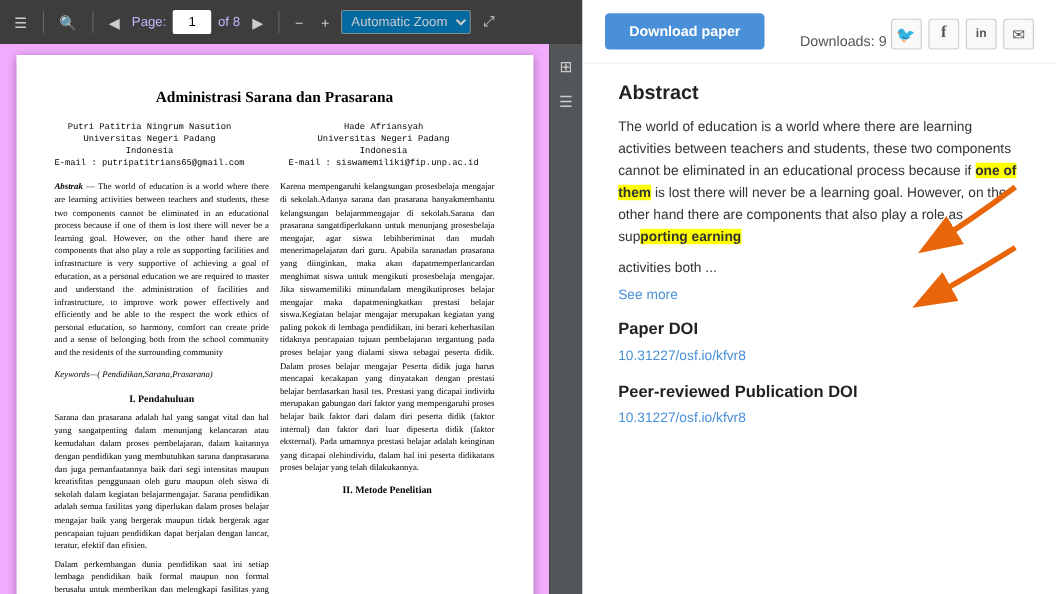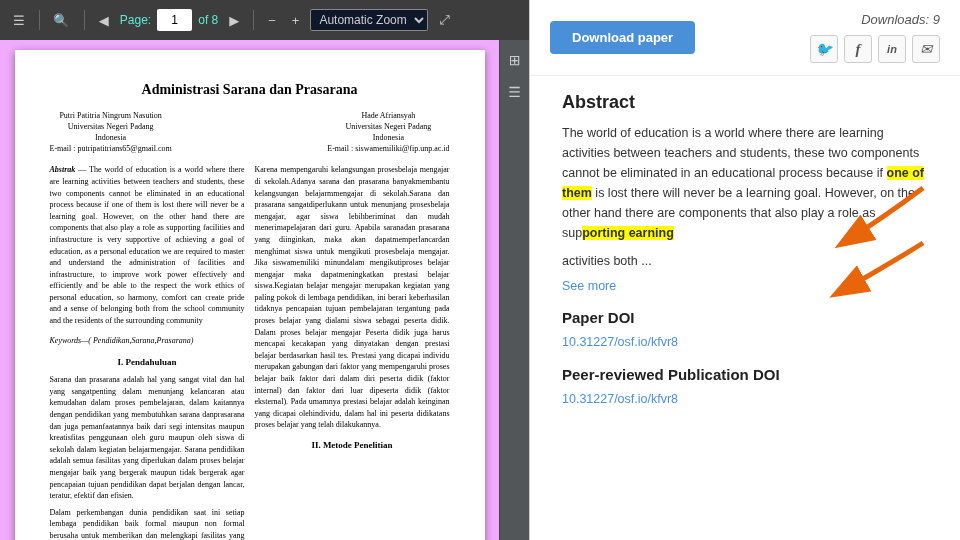--- a/index.html
+++ b/index.html
@@ -38,36 +38,36 @@
     }
 
     .toolbar-separator {
       width: 1px;
       height: 20px;
       background: #666;
       margin: 0 3px;
     }
 
     .page-label {
-      color: #5eead4;
+      color: #c4b5fd;
       font-size: 12px;
     }
 
     .page-input {
       width: 35px;
       height: 22px;
       text-align: center;
       background: #fff;
       border: none;
       font-size: 12px;
       border-radius: 2px;
     }
 
     .zoom-select {
-      background: #0f172a;
+      background: #0369a1;
       color: #ccc;
       border: 1px solid #888;
       font-size: 12px;
       padding: 2px 4px;
       border-radius: 2px;
       height: 22px;
     }
 
     .pdf-content {
       flex: 1;
@@ -92,25 +92,26 @@
     .pdf-title {
       text-align: center;
       font-size: 14px;
       font-weight: bold;
       margin-bottom: 10px;
       font-family: 'Times New Roman', serif;
     }
 
     .pdf-authors {
       display: flex;
-      justify-content: space-between;
+      justify-content: flex-start;
+      gap: 40px;
       margin-bottom: 10px;
       font-size: 8px;
       text-align: center;
-      font-family: Liberation Serif, serif;
+      font-family: Liberation Mono, monospace;
     }
 
     .pdf-abstract-section {
       margin-bottom: 8px;
       font-family: 'Times New Roman', serif;
       font-size: 8px;
       text-align: justify;
     }
 
     .pdf-abstract-label {
@@ -288,24 +289,22 @@
     }
 
     .pdf-main-area {
       display: flex;
       flex: 1;
       overflow: hidden;
     }
 
     .right-header-inner {
       display: flex;
-      flex-direction: column;
       align-items: flex-end;
       gap: 4px;
-      font-style: italic;
     }
 
     .abstract-with-arrow {
       position: relative;
     }
   </style>
 </head>
 <body>
 
 <div class="pdf-viewer">

